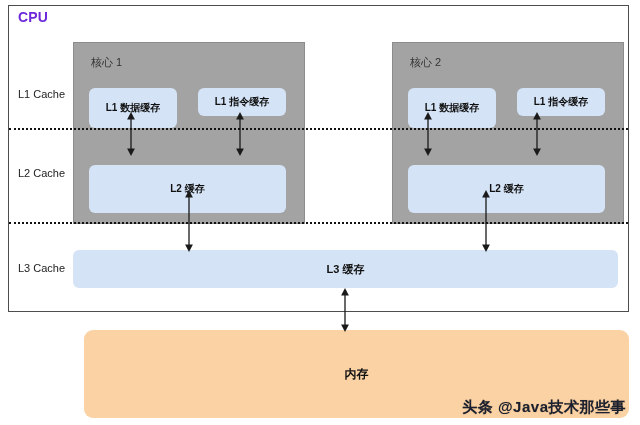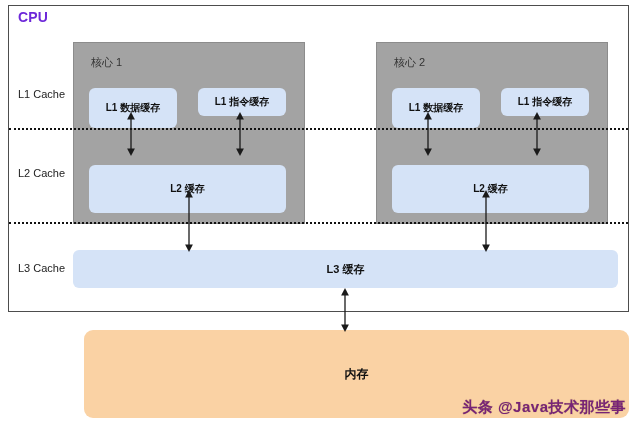--- a/index.html
+++ b/index.html
@@ -65,21 +65,21 @@
   .core-box {
     position: absolute;
     top: 30px;
     height: 182px;
     background: #a3a3a3;
     border: 1.2px solid #8c8c8c;
     box-sizing: border-box;
     margin-top: 12px;
   }
   .core-1 { left: 73px;  width: 232px; }
-  .core-2 { left: 376px; width: 232px; }
+  .core-2 { left: 392px; width: 232px; }
   .core-title {
     position: absolute;
     left: 17px;
     top: 12px;
     font-size: 11px;
     color: #333333;
     white-space: nowrap;
   }
 
   
@@ -142,21 +142,21 @@
   }
   .arrow svg { display: block; }
 
   
   .watermark {
     position: absolute;
     right: 14px;
     bottom: 8px;
     font-size: 15px;
     font-weight: bold;
-    color: #701a75;
+    color: #0f172a;
     text-shadow: 0 0 1px rgba(120,90,50,0.55);
     letter-spacing: 0.5px;
     white-space: nowrap;
     opacity: 0.95;
     z-index: 9;
   }
 </style>
 </head>
 <body>
 

